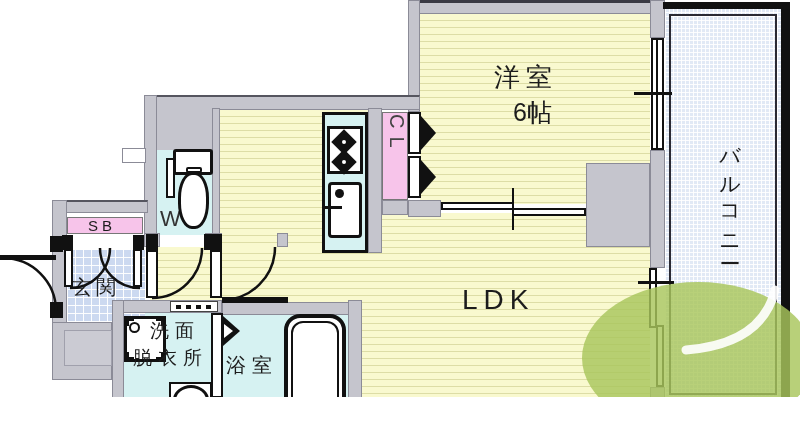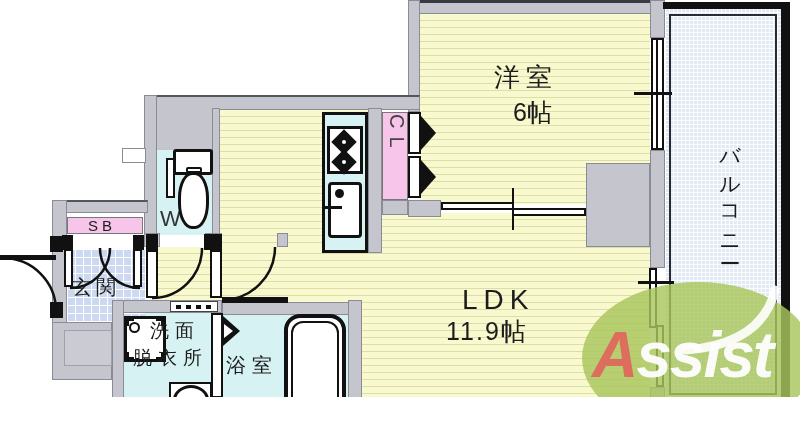--- a/index.html
+++ b/index.html
@@ -158,23 +158,20 @@
 
   <div class="abs lbl" style="left:494px;top:60px;font-size:26px;letter-spacing:6px;">
     <span>洋室</span>
   </div>
   <div class="abs lbl" style="left:513px;top:96px;font-size:25px;">
     <span>6帖</span>
   </div>
   <div class="abs lbl" style="left:462px;top:284px;font-size:28px;letter-spacing:6px;">
     <span>LDK</span>
   </div>
-  <div class="abs lbl" style="left:446px;top:315px;font-size:25px;letter-spacing:2px;">
-    <span>11.9帖</span>
-  </div>
   <div class="abs lbl" style="left:716px;top:132px;font-size:21px;letter-spacing:6px;writing-mode:vertical-rl;">
     <span>バルコニー</span>
   </div>
   <div class="abs lbl" style="left:72px;top:274px;font-size:20px;letter-spacing:4px;">
     <span>玄関</span>
   </div>
   <div class="abs lbl" style="left:88px;top:217px;font-size:15px;letter-spacing:4px;z-index:21;">
     <span>SB</span>
   </div>
   <div class="abs lbl" style="left:160px;top:206px;font-size:22px;letter-spacing:1px;color:#333;z-index:22;">
@@ -190,17 +187,14 @@
     <span>浴室</span>
   </div>
   <div class="abs lbl" style="left:133px;top:345px;font-size:19px;letter-spacing:6px;z-index:27;">
     <span>脱衣所</span>
   </div>
 
   <div class="abs" id="wm-ellipse"></div>
   <svg class="overlay" width="800" height="433" style="z-index:61;">
     <path d="M 686 350 Q 762 344 775 290" fill="none" stroke="rgba(255,255,255,.9)" stroke-width="9" stroke-linecap="round"></path>
   </svg>
-  <div class="abs" id="wm-text">
-    <span class="a">A</span><span class="rest">ssist</span>
-  </div>
 
 </div>
 
 </body></html>

